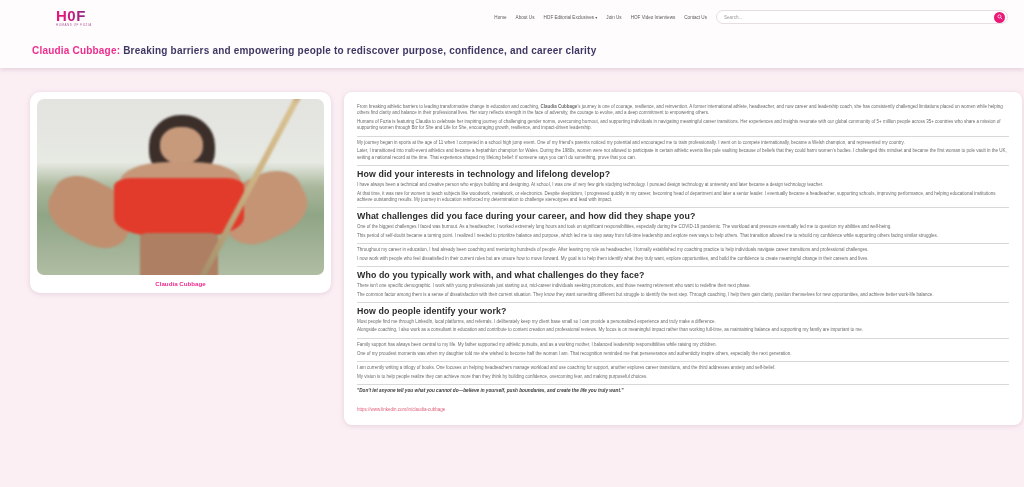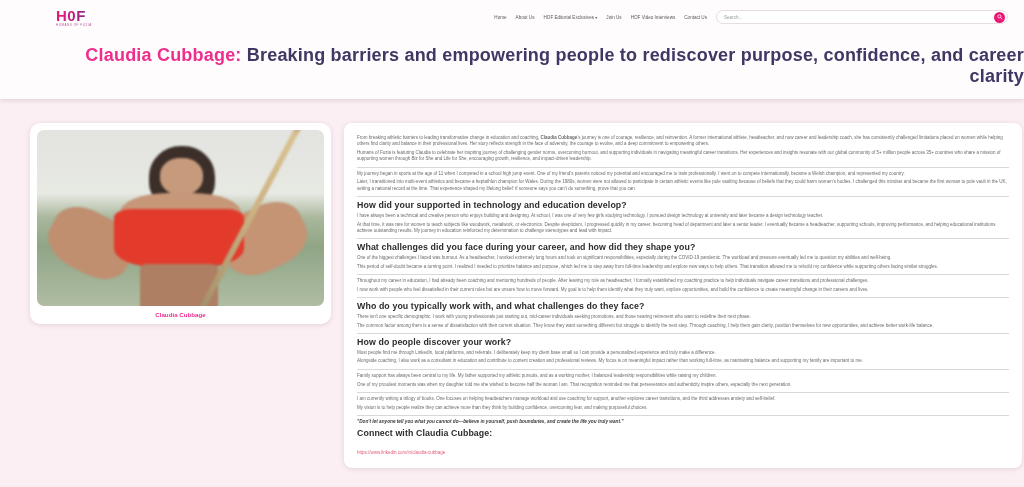--- a/index.html
+++ b/index.html
@@ -17,21 +17,21 @@
   .nav { display:flex; gap:9px; margin-left:auto; align-items:center; }
   .nav-item { font-size:4.6px; color:#5a5a5a; cursor:pointer; white-space:nowrap; }
   .caret { font-size:4px; color:#5a5a5a; }
   .search-wrap { margin-left:9px; flex:0 0 292px; display:flex; align-items:center;
                  background:#fff; border:1px solid #e6dee2; border-radius:8px; height:14px; padding:0 2px 0 7px; }
   .search-input { border:none; outline:none; flex:1; font-size:4.6px; color:#666; background:transparent; }
   .search-input::placeholder { color:#9a9a9a; }
   .search-btn { width:11px; height:11px; border-radius:50%; background:#ec1878; border:none;
                 display:flex; align-items:center; justify-content:center; cursor:pointer; flex:0 0 11px; }
 
-  .page-title { text-align:right; font-size:18px; font-weight:bold; margin-top:14px; letter-spacing:.2px;margin-left:32px; }
+  .page-title { text-align:left; font-size:10px; font-weight:bold; margin-top:14px; letter-spacing:.2px;margin-left:32px; }
   .title-highlight { color:#ee2d8d; }
   .title-rest { color:#3f3864; }
 
   
   .main { display:flex; align-items:flex-start; gap:13px; padding:24px 2px 0 30px; }
 
   .photo-card { flex:0 0 301px; background:#fff; border-radius:10px; padding:7px 7px 3px;
                 box-shadow:0 1px 5px rgba(190,150,170,.35); }
   .photo { height:176px; border-radius:7px; position:relative; overflow:hidden;
            background:linear-gradient(180deg,#e3e3df 0%,#e7e9e3 36%,#a9b79b 50%,#90a586 66%,#b0bda3 100%); }
@@ -108,56 +108,55 @@
   <div class="article-card">
     <p class="intro-p"><span>From breaking athletic barriers to leading transformative change in education and coaching, </span><b>Claudia Cubbage</b><span>'s journey is one of courage, resilience, and reinvention. A former international athlete, headteacher, and now career and leadership coach, she has consistently challenged limitations placed on women while helping others find clarity and balance in their professional lives. Her story reflects strength in the face of adversity, the courage to evolve, and a deep commitment to empowering others.</span></p>
     <p class="intro-p">Humans of Fuzia is featuring Claudia to celebrate her inspiring journey of challenging gender norms, overcoming burnout, and supporting individuals in navigating meaningful career transitions. Her experiences and insights resonate with our global community of 5+ million people across 35+ countries who share a mission of supporting women through Biz for She and Life for She, encouraging growth, resilience, and impact-driven leadership.</p>
 
     <div id="sections-host">
   <hr class="sec-divider">
   <p class="sec-para">My journey began in sports at the age of 11 when I competed in a school high jump event. One of my friend's parents noticed my potential and encouraged me to train professionally. I went on to compete internationally, became a Welsh champion, and represented my country.</p>
   <p class="sec-para">Later, I transitioned into multi-event athletics and became a heptathlon champion for Wales. During the 1980s, women were not allowed to participate in certain athletic events like pole vaulting because of beliefs that they could harm women's bodies. I challenged this mindset and became the first woman to pole vault in the UK, setting a national record at the time. That experience shaped my lifelong belief: if someone says you can't do something, prove that you can.</p>
 
   <hr class="sec-divider">
-  <h2 class="sec-heading">How did your supported in technology and education develop?</h2>
+  <h2 class="sec-heading">How did your interests in technology and lifelong develop?</h2>
   <p class="sec-para">I have always been a technical and creative person who enjoys building and designing. At school, I was one of very few girls studying technology. I pursued design technology at university and later became a design technology teacher.</p>
   <p class="sec-para">At that time, it was rare for women to teach subjects like woodwork, metalwork, or electronics. Despite skepticism, I progressed quickly in my career, becoming head of department and later a senior leader. I eventually became a headteacher, supporting schools, improving performance, and helping educational institutions achieve outstanding results. My journey in education reinforced my determination to challenge stereotypes and lead with impact.</p>
 
   <hr class="sec-divider">
   <h2 class="sec-heading">What challenges did you face during your career, and how did they shape you?</h2>
   <p class="sec-para">One of the biggest challenges I faced was burnout. As a headteacher, I worked extremely long hours and took on significant responsibilities, especially during the COVID-19 pandemic. The workload and pressure eventually led me to question my abilities and well-being.</p>
   <p class="sec-para">This period of self-doubt became a turning point. I realized I needed to prioritize balance and purpose, which led me to step away from full-time leadership and explore new ways to help others. That transition allowed me to rebuild my confidence while supporting others facing similar struggles.</p>
 
   <hr class="sec-divider">
   <p class="sec-para">Throughout my career in education, I had already been coaching and mentoring hundreds of people. After leaving my role as headteacher, I formally established my coaching practice to help individuals navigate career transitions and professional challenges.</p>
   <p class="sec-para">I now work with people who feel dissatisfied in their current roles but are unsure how to move forward. My goal is to help them identify what they truly want, explore opportunities, and build the confidence to create meaningful change in their careers and lives.</p>
 
   <hr class="sec-divider">
   <h2 class="sec-heading">Who do you typically work with, and what challenges do they face?</h2>
   <p class="sec-para">There isn't one specific demographic. I work with young professionals just starting out, mid-career individuals seeking promotions, and those nearing retirement who want to redefine their next phase.</p>
   <p class="sec-para">The common factor among them is a sense of dissatisfaction with their current situation. They know they want something different but struggle to identify the next step. Through coaching, I help them gain clarity, position themselves for new opportunities, and achieve better work-life balance.</p>
 
   <hr class="sec-divider">
-  <h2 class="sec-heading">How do people discover your work?</h2>
+  <h2 class="sec-heading">How do people identify your work?</h2>
   <p class="sec-para">Most people find me through LinkedIn, local platforms, and referrals. I deliberately keep my client base small so I can provide a personalized experience and truly make a difference.</p>
   <p class="sec-para">Alongside coaching, I also work as a consultant in education and contribute to content creation and professional reviews. My focus is on meaningful impact rather than working full-time, as maintaining balance and supporting my family are important to me.</p>
 
   <hr class="sec-divider">
   <p class="sec-para">Family support has always been central to my life. My father supported my athletic pursuits, and as a working mother, I balanced leadership responsibilities while raising my children.</p>
   <p class="sec-para">One of my proudest moments was when my daughter told me she wished to become half the woman I am. That recognition reminded me that perseverance and authenticity inspire others, especially the next generation.</p>
 
   <hr class="sec-divider">
   <p class="sec-para">I am currently writing a trilogy of books. One focuses on helping headteachers manage workload and use coaching for support, another explores career transitions, and the third addresses anxiety and self-belief.</p>
   <p class="sec-para">My vision is to help people realize they can achieve more than they think by building confidence, overcoming fear, and making purposeful choices.</p>
 </div>
 
     <hr class="sec-divider">
     <p class="quote">"Don't let anyone tell you what you cannot do—believe in yourself, push boundaries, and create the life you truly want."</p>
 
-    <h2 class="sec-heading">Connect with Claudia Cubbage:</h2>
     <a class="link" href="#">https://www.linkedin.com/in/claudia-cubbage</a>
 
     
     
     
   </div>
 
 </div>
 
 </body></html>

